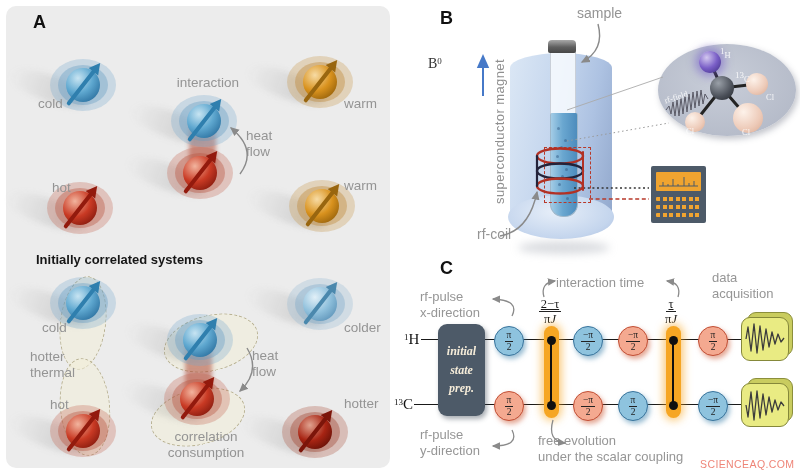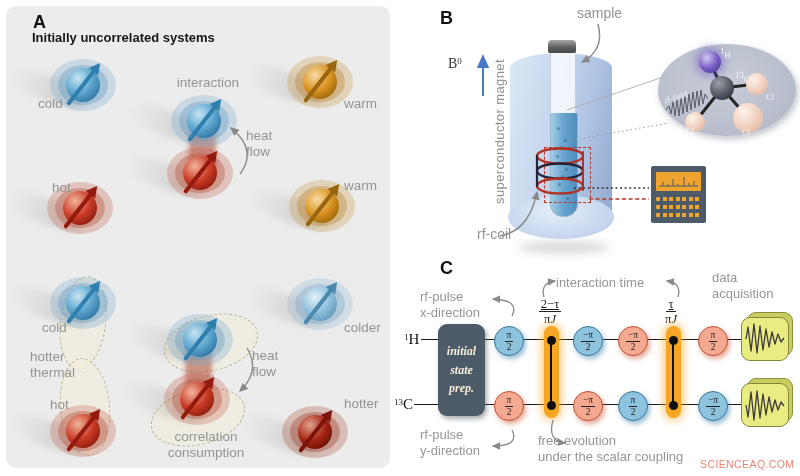--- a/index.html
+++ b/index.html
@@ -97,21 +97,21 @@
   .ctext{position:absolute;color:#969696;font-size:13px;line-height:1.25;text-align:left;}
   svg.ov{position:absolute;left:0;top:0;pointer-events:none;}
 </style>
 </head>
 <body>
 
 <div id="stage">
 
   <div id="panelA"></div>
   <div class="pletter" style="left:33px;top:12px">A</div>
-  <div class="ahead" style="left:32px;top:30px">Initially uncorrelated systems</div>
+  <div class="ahead" style="left:36px;top:252px">Initially correlated systems</div>
 
   <div class="lens" style="left:60px;top:276px;width:44px;height:92px;transform:rotate(7deg)"></div>
   <div class="lens" style="left:60px;top:358px;width:48px;height:96px;transform:rotate(-5deg)"></div>
   <div class="lens" style="left:163px;top:315px;width:94px;height:54px;transform:rotate(-14deg)"></div>
   <div class="lens" style="left:150px;top:389px;width:94px;height:54px;transform:rotate(-14deg)"></div>
 
   <div class="paircol" style="left:189px;top:118px;width:27px;height:60px"></div>
   <div class="paircol" style="left:185px;top:336px;width:27px;height:66px"></div>
 
   <div class="spin blue" style="left:83px;top:85px">
@@ -245,21 +245,21 @@
   <div class="glabel" style="left:42px;top:320px">cold</div>
   <div class="glabel" style="left:50px;top:397px">hot</div>
   <div class="glabel" style="left:30px;top:349px;width:56px">hotter thermal</div>
   <div class="glabel" style="left:252px;top:348px;width:36px">heat flow</div>
   <div class="glabel" style="left:145px;top:429px;width:122px;text-align:center">correlation consumption</div>
   <div class="glabel" style="left:344px;top:320px">colder</div>
   <div class="glabel" style="left:344px;top:396px">hotter</div>
 
   <div class="pletter" style="left:440px;top:8px">B</div>
   <div class="glabel" style="left:577px;top:5px;font-size:14px">sample</div>
-  <div class="serif" style="position:absolute;left:448px;top:56px;font-size:14px;color:#333">
+  <div class="serif" style="position:absolute;left:428px;top:56px;font-size:14px;color:#333">
     <span>B</span><span class="sup">0</span>
   </div>
   <div id="vmagnet">superconductor magnet</div>
 
   <div id="magnetBody"></div>
   <div id="magnetBaseShadow"></div>
   <div id="magnetBase"></div>
   <div id="tubeGlass"></div>
   <div id="tubeLiquid">
     <div class="bub" style="left:6px;top:14px"></div>

